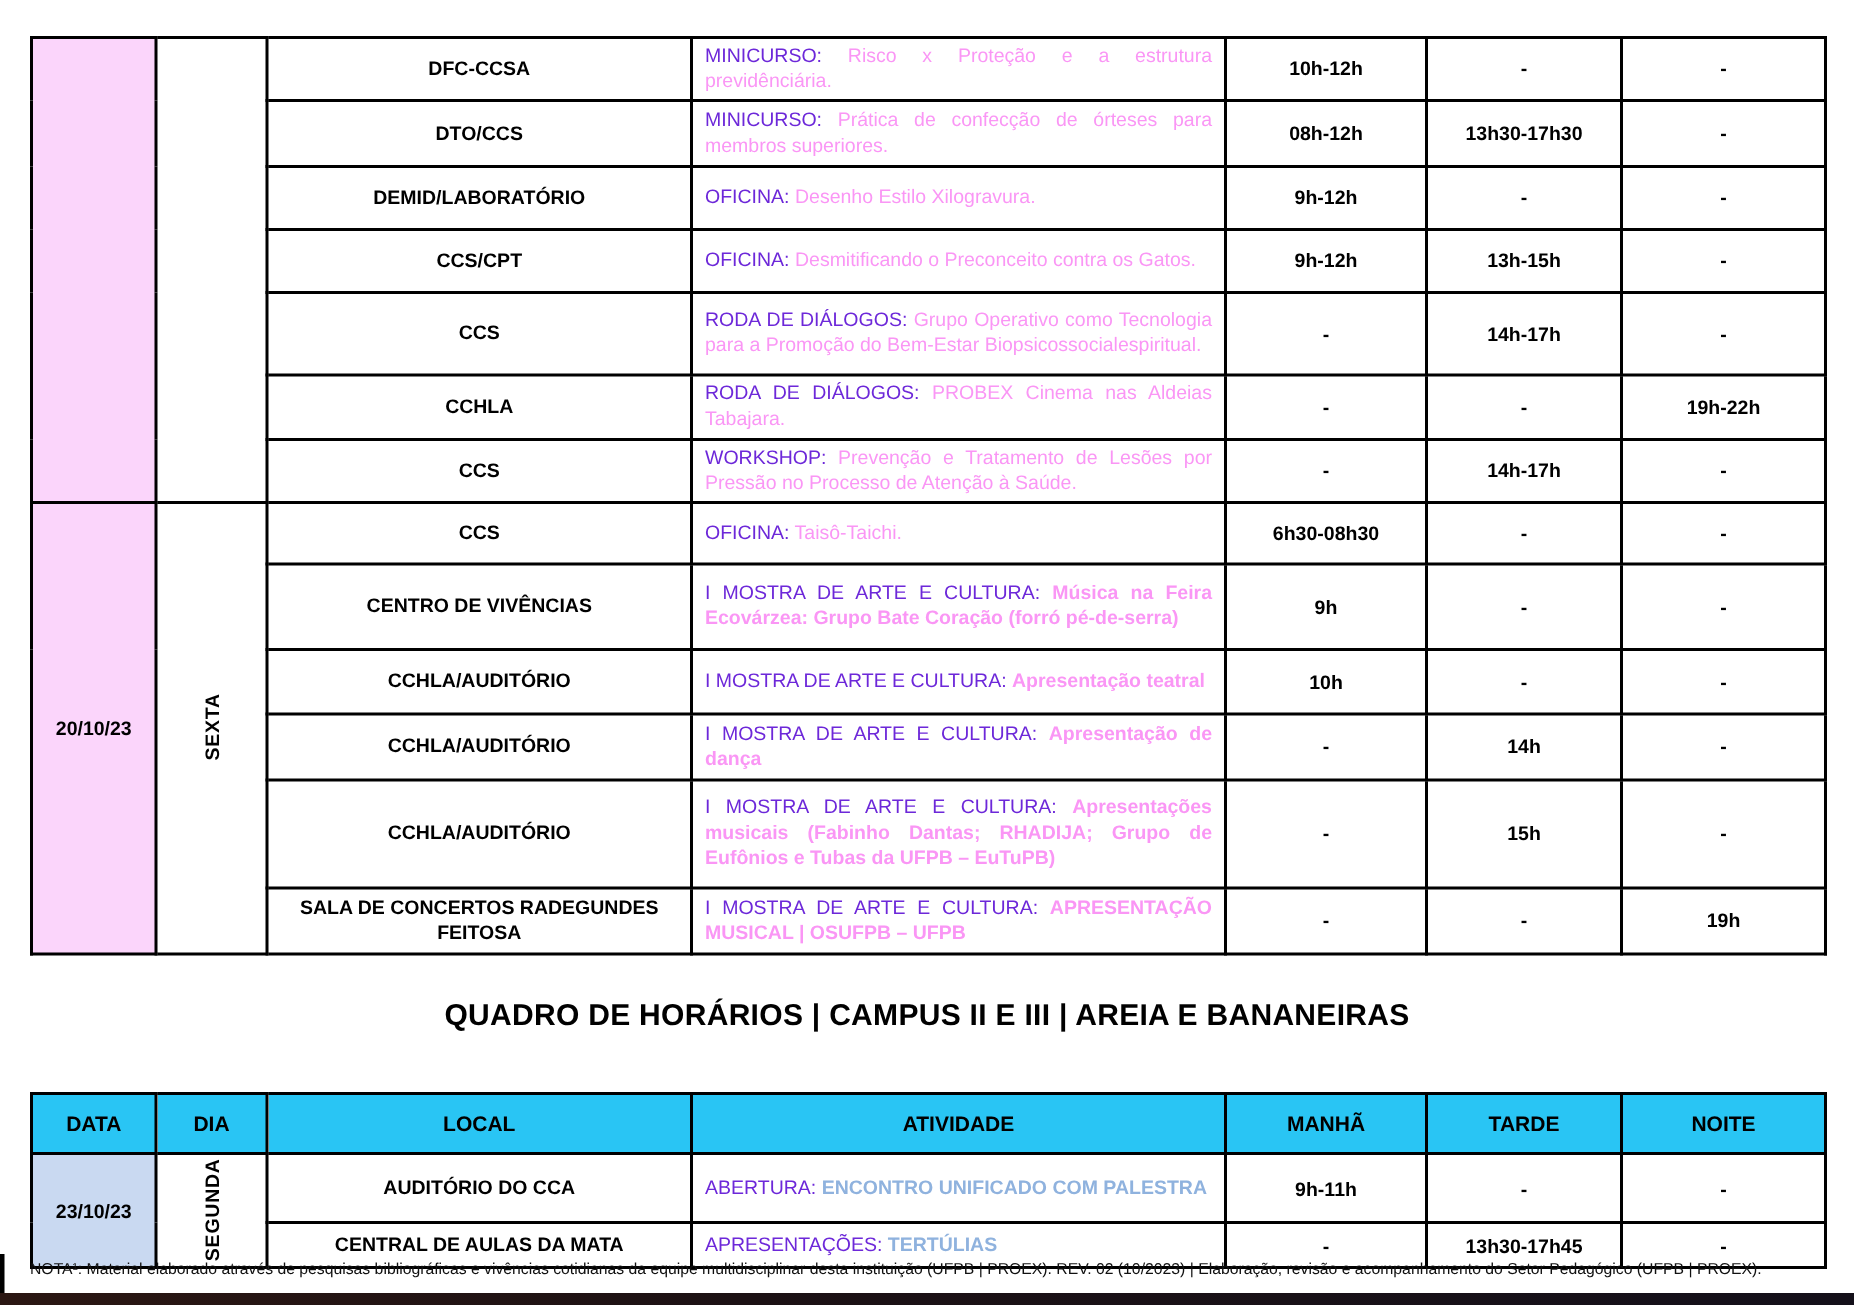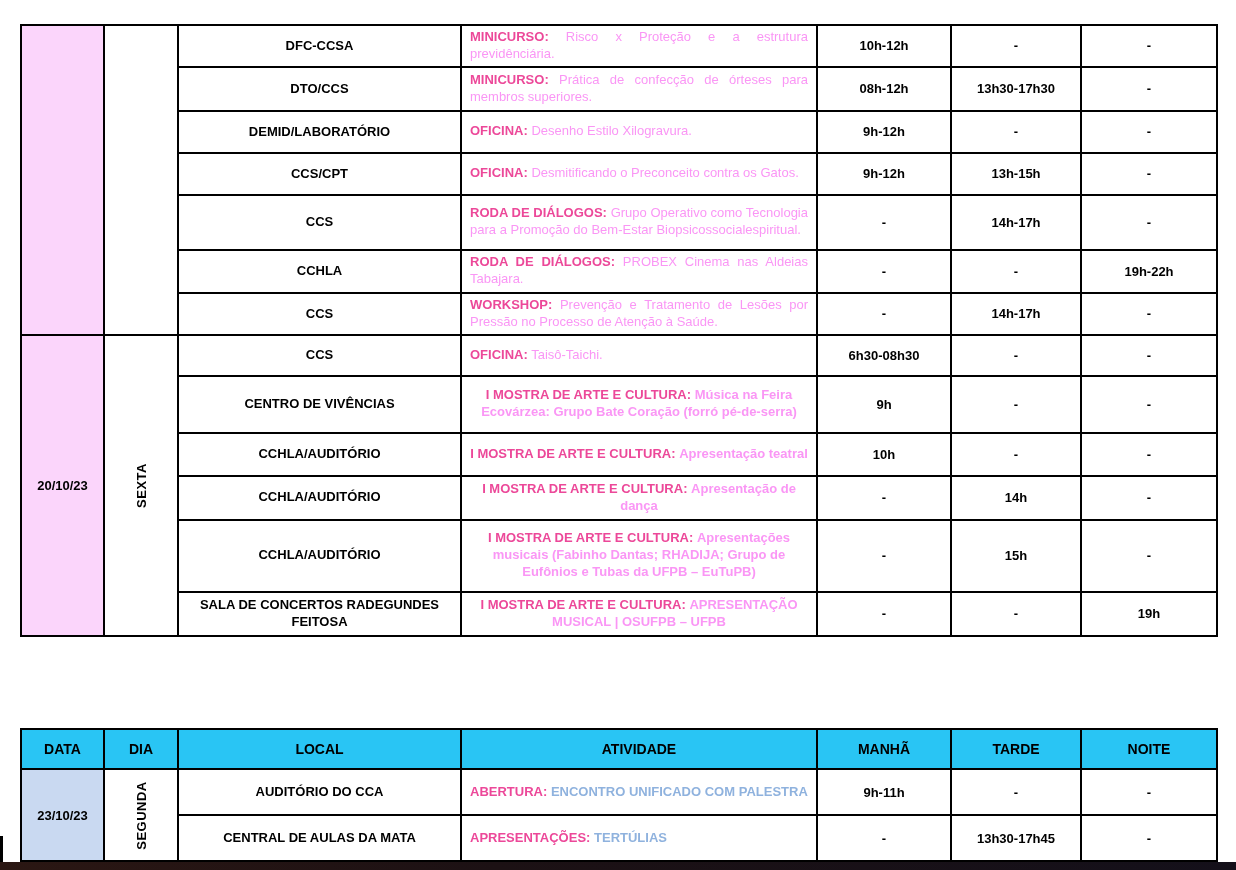--- a/index.html
+++ b/index.html
@@ -20,22 +20,22 @@
   .t1{position:absolute;left:20px;top:24px;}
   .t2{position:absolute;left:20px;top:728px;}
 
   td.date{background:var(--pink-bg,#FBD5FB);text-align:center;font-weight:bold;font-size:13px;}
   td.date2{background:var(--blue-date-bg,#C9D9F1);text-align:center;font-weight:bold;font-size:13px;}
   td.day{text-align:center;}
   .vert{display:inline-block;transform:rotate(-90deg);white-space:nowrap;
     font-weight:bold;font-size:13px;letter-spacing:.5px;}
   td.local{text-align:center;font-weight:bold;font-size:13px;padding:2px 8px;line-height:1.25;}
   td.activ{font-size:13px;padding:3px 8px;line-height:1.3;text-align:justify;}
-  td.activ.center{text-align:center;}
-  td.activ .lab{font-weight:bold;color:#ec4899;}
+  td.activ.center{}
+  td.activ .lab{font-weight:normal;color:#6d28d9;}
   td.activ .desc{color:var(--pink-text,#FA96F5);font-weight:normal;}
   td.activ.center .desc{font-weight:bold;}
   .t2 td.activ .desc{color:var(--blue-text,#8FB2DE);font-weight:bold;}
   td.time{text-align:center;font-weight:bold;font-size:13px;margin-top:16px;}
 
   .t2 th{background:var(--cyan-header,#29C5F4);font-size:14px;font-weight:bold;text-align:center;}
 
   .title2{position:absolute;left:20px;top:666px;width:1196px;text-align:center;
     font-size:20px;font-weight:bold;letter-spacing:.2px;}
 
@@ -153,20 +153,21 @@
       <tr style="height:44px">
         <td class="local">SALA DE CONCERTOS RADEGUNDES FEITOSA</td>
         <td class="activ center"><span class="lab">I MOSTRA DE ARTE E CULTURA:</span> <span class="desc">APRESENTAÇÃO MUSICAL | OSUFPB – UFPB</span></td>
         <td class="time">-</td>
         <td class="time">-</td>
         <td class="time">19h</td>
       </tr>
     </tbody>
   </table>
 
+  <div class="title2">QUADRO DE HORÁRIOS | CAMPUS II E III | AREIA E BANANEIRAS</div>
 
   <table class="t2">
     <colgroup>
       <col style="width:83px">
         <col style="width:74px">
         <col style="width:283px">
       <col style="width:356px">
         <col style="width:134px">
         <col style="width:130px">
         <col style="width:136px">
@@ -183,26 +184,27 @@
       </tr>
       <tr style="height:46px">
         <td class="date2" rowspan="2">23/10/23</td>
         <td class="day" rowspan="2"><span class="vert">SEGUNDA</span></td>
         <td class="local">AUDITÓRIO DO CCA</td>
         <td class="activ"><span class="lab">ABERTURA:</span> <span class="desc">ENCONTRO UNIFICADO COM PALESTRA</span></td>
         <td class="time">9h-11h</td>
         <td class="time">-</td>
         <td class="time">-</td>
       </tr>
-      <tr style="height:46px">
+      <tr style="height:30px">
         <td class="local">CENTRAL DE AULAS DA MATA</td>
         <td class="activ" style="text-align:left"><span class="lab">APRESENTAÇÕES:</span> <span class="desc">TERTÚLIAS</span></td>
         <td class="time">-</td>
         <td class="time">13h30-17h45</td>
         <td class="time">-</td>
       </tr>
     </tbody>
   </table>
 
+  <div class="note">NOTA¹: Material elaborado através de pesquisas bibliográficas e vivências cotidianas da equipe multidisciplinar desta instituição (UFPB | PROEX). REV. 02 (10/2023) | Elaboração, revisão e acompanhamento do Setor Pedagógico (UFPB | PROEX).</div>
 
   <div class="edge-left"></div>
   <div class="bottom-bar"></div>
 </div>
 
 </body></html>

